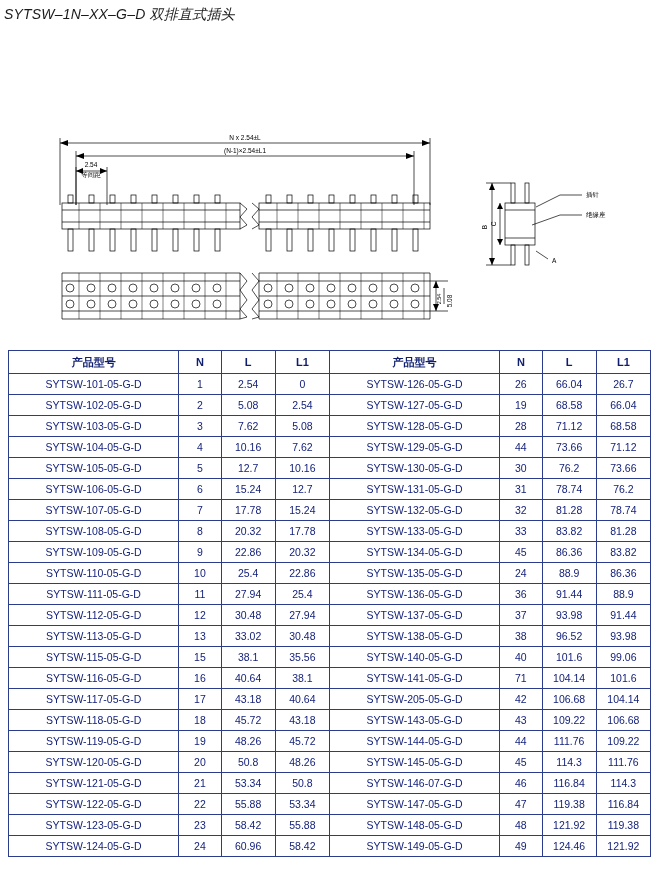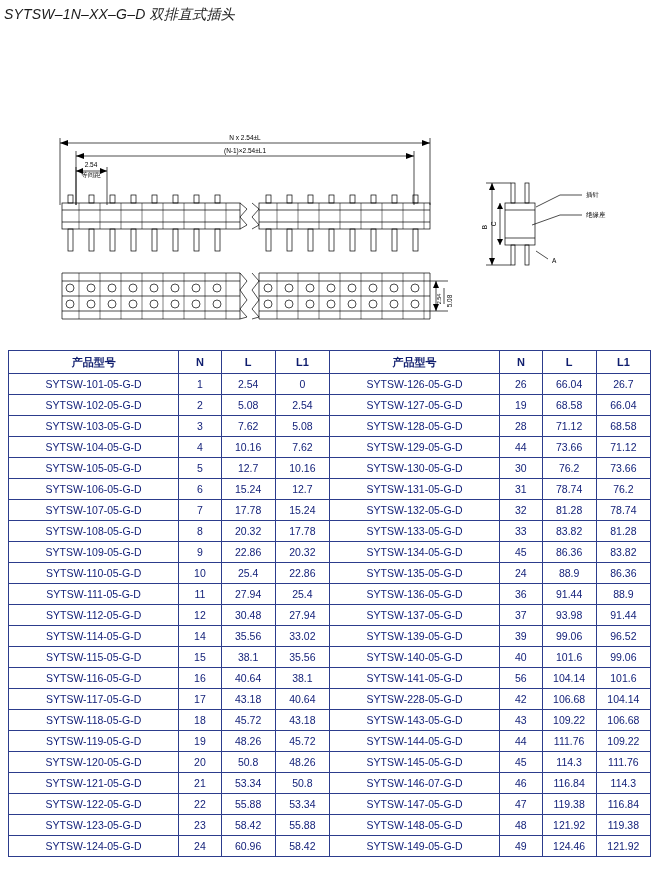--- a/index.html
+++ b/index.html
@@ -403,55 +403,55 @@
           <td class="col-model">SYTSW-112-05-G-D</td>
           <td class="col-n">12</td>
           <td class="col-l">30.48</td>
           <td class="col-l1">27.94</td>
           <td class="col-model">SYTSW-137-05-G-D</td>
           <td class="col-n">37</td>
           <td class="col-l">93.98</td>
           <td class="col-l1">91.44</td>
         </tr>
         <tr>
-          <td class="col-model">SYTSW-114-05-G-D</td>
-          <td class="col-n">14</td>
-          <td class="col-l">35.56</td>
-          <td class="col-l1">33.02</td>
-          <td class="col-model">SYTSW-139-05-G-D</td>
-          <td class="col-n">39</td>
-          <td class="col-l">99.06</td>
-          <td class="col-l1">96.52</td>
+          <td class="col-model">SYTSW-113-05-G-D</td>
+          <td class="col-n">13</td>
+          <td class="col-l">33.02</td>
+          <td class="col-l1">30.48</td>
+          <td class="col-model">SYTSW-138-05-G-D</td>
+          <td class="col-n">38</td>
+          <td class="col-l">96.52</td>
+          <td class="col-l1">93.98</td>
         </tr>
         <tr>
           <td class="col-model">SYTSW-115-05-G-D</td>
           <td class="col-n">15</td>
           <td class="col-l">38.1</td>
           <td class="col-l1">35.56</td>
           <td class="col-model">SYTSW-140-05-G-D</td>
           <td class="col-n">40</td>
           <td class="col-l">101.6</td>
           <td class="col-l1">99.06</td>
         </tr>
         <tr>
           <td class="col-model">SYTSW-116-05-G-D</td>
           <td class="col-n">16</td>
           <td class="col-l">40.64</td>
           <td class="col-l1">38.1</td>
           <td class="col-model">SYTSW-141-05-G-D</td>
-          <td class="col-n">56</td>
+          <td class="col-n">71</td>
           <td class="col-l">104.14</td>
           <td class="col-l1">101.6</td>
         </tr>
         <tr>
           <td class="col-model">SYTSW-117-05-G-D</td>
           <td class="col-n">17</td>
           <td class="col-l">43.18</td>
           <td class="col-l1">40.64</td>
-          <td class="col-model">SYTSW-228-05-G-D</td>
+          <td class="col-model">SYTSW-205-05-G-D</td>
           <td class="col-n">42</td>
           <td class="col-l">106.68</td>
           <td class="col-l1">104.14</td>
         </tr>
         <tr>
           <td class="col-model">SYTSW-118-05-G-D</td>
           <td class="col-n">18</td>
           <td class="col-l">45.72</td>
           <td class="col-l1">43.18</td>
           <td class="col-model">SYTSW-143-05-G-D</td>

